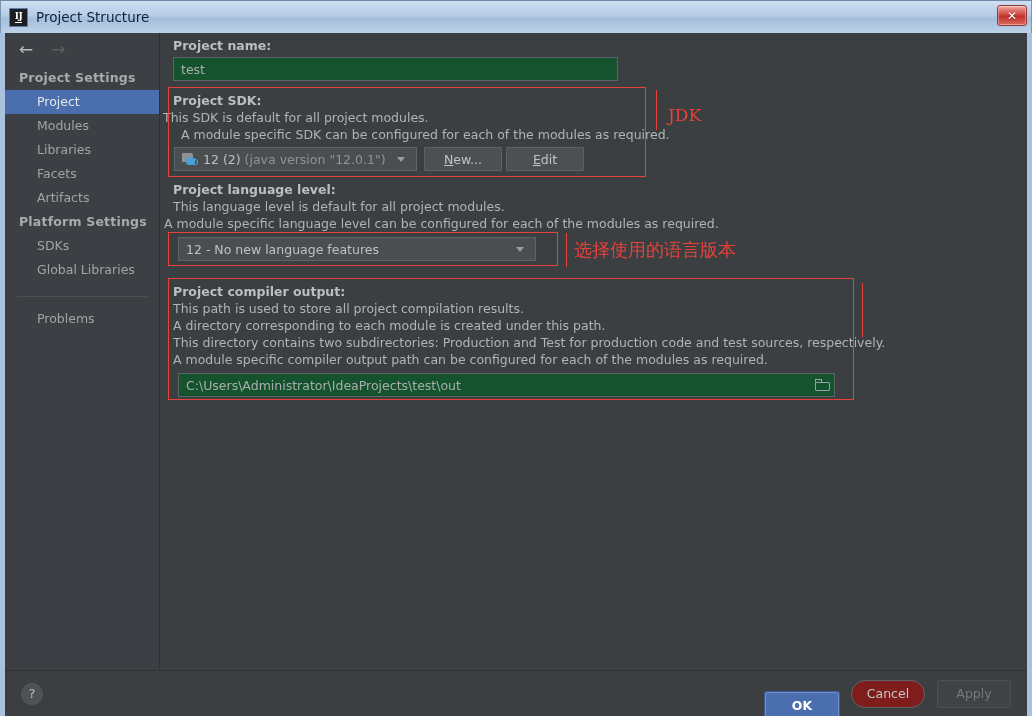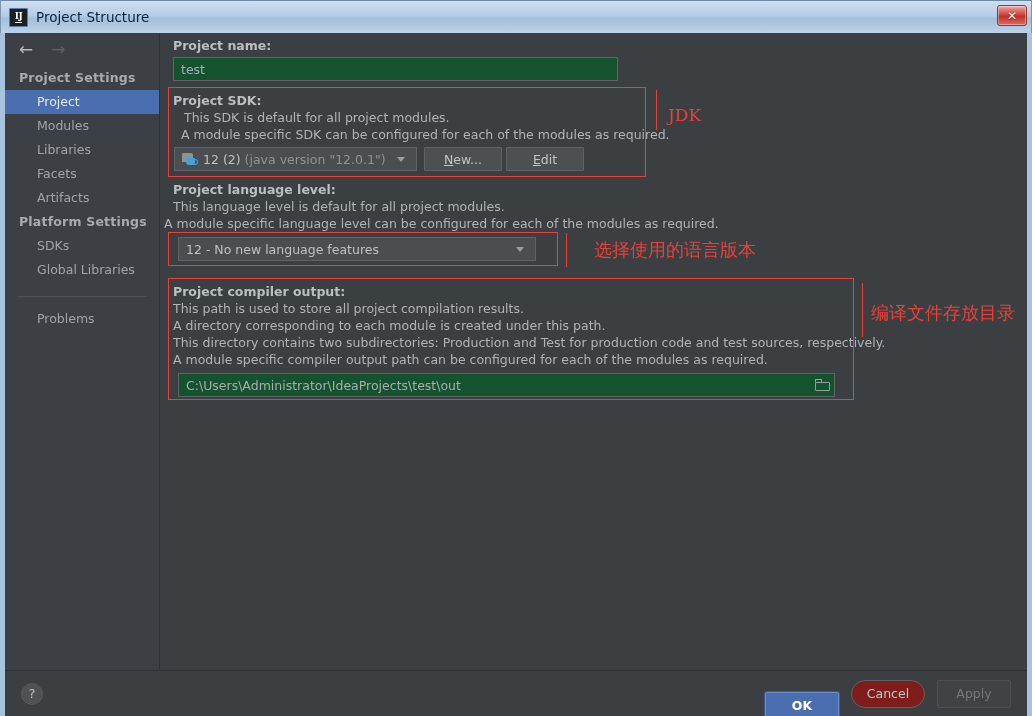--- a/index.html
+++ b/index.html
@@ -362,21 +362,21 @@
         </div>
 
         <div class="main">
 
           <div style="position:absolute; left:13px; top:4px;" class="label-bold">Project name:</div>
           <div class="field" style="position:absolute; left:13px; top:24px; width:445px;">
             <span>test</span>
           </div>
 
           <div class="label-bold" style="position:absolute; left:13px; top:59px;">Project SDK:</div>
-          <div class="label-norm" style="position:absolute; left:24px; top:76px;">This SDK is default for all project modules.</div>
+          <div class="label-norm" style="position:absolute; left:3px; top:76px;">This SDK is default for all project modules.</div>
           <div class="label-norm" style="position:absolute; left:21px; top:93px;">A module specific SDK can be configured for each of the modules as required.</div>
 
           <div class="combo" style="position:absolute; left:14px; top:114px; width:243px;">
             <span class="java-icon">
                 <span class="fold"></span>
                 <span class="cup"></span>
               </span>
             <span style="color:#bdc1c3;">12 (2)</span>
             <span style="color:#8f9395; margin-left:4px;">(java version "12.0.1")</span>
             <span class="caret"></span>
@@ -414,24 +414,23 @@
           </div>
 
           <div class="ann-box" style="left:8px; top:54px; width:478px; height:90px;"></div>
           <div class="ann-box" style="left:8px; top:199px; width:390px; height:34px;"></div>
           <div class="ann-box" style="left:8px; top:245px; width:686px; height:122px;"></div>
 
           <div class="ann-line" style="left:496px; top:57px; height:40px;"></div>
           <div class="ann-text" style="left:508px; top:72px; font-size:17px;">JDK</div>
 
           <div class="ann-line" style="left:406px; top:200px; height:34px;"></div>
-          <div class="ann-text" style="left:414px; top:205px; font-size:18px;margin-left:20px;">选择使用的语言版本</div>
+          <div class="ann-text" style="left:414px; top:205px; font-size:18px;">选择使用的语言版本</div>
 
           <div class="ann-line" style="left:702px; top:250px; height:54px;"></div>
-          <div class="ann-text" style="left:711px; top:268px; font-size:18px;">编译文件存放目录</div>
 
         </div>
       </div>
 
       <div class="bottombar">
         <div class="help-btn">
           <span>?</span>
         </div>
         <div class="bottom-actions">
           <div class="btn-primary">OK</div>

